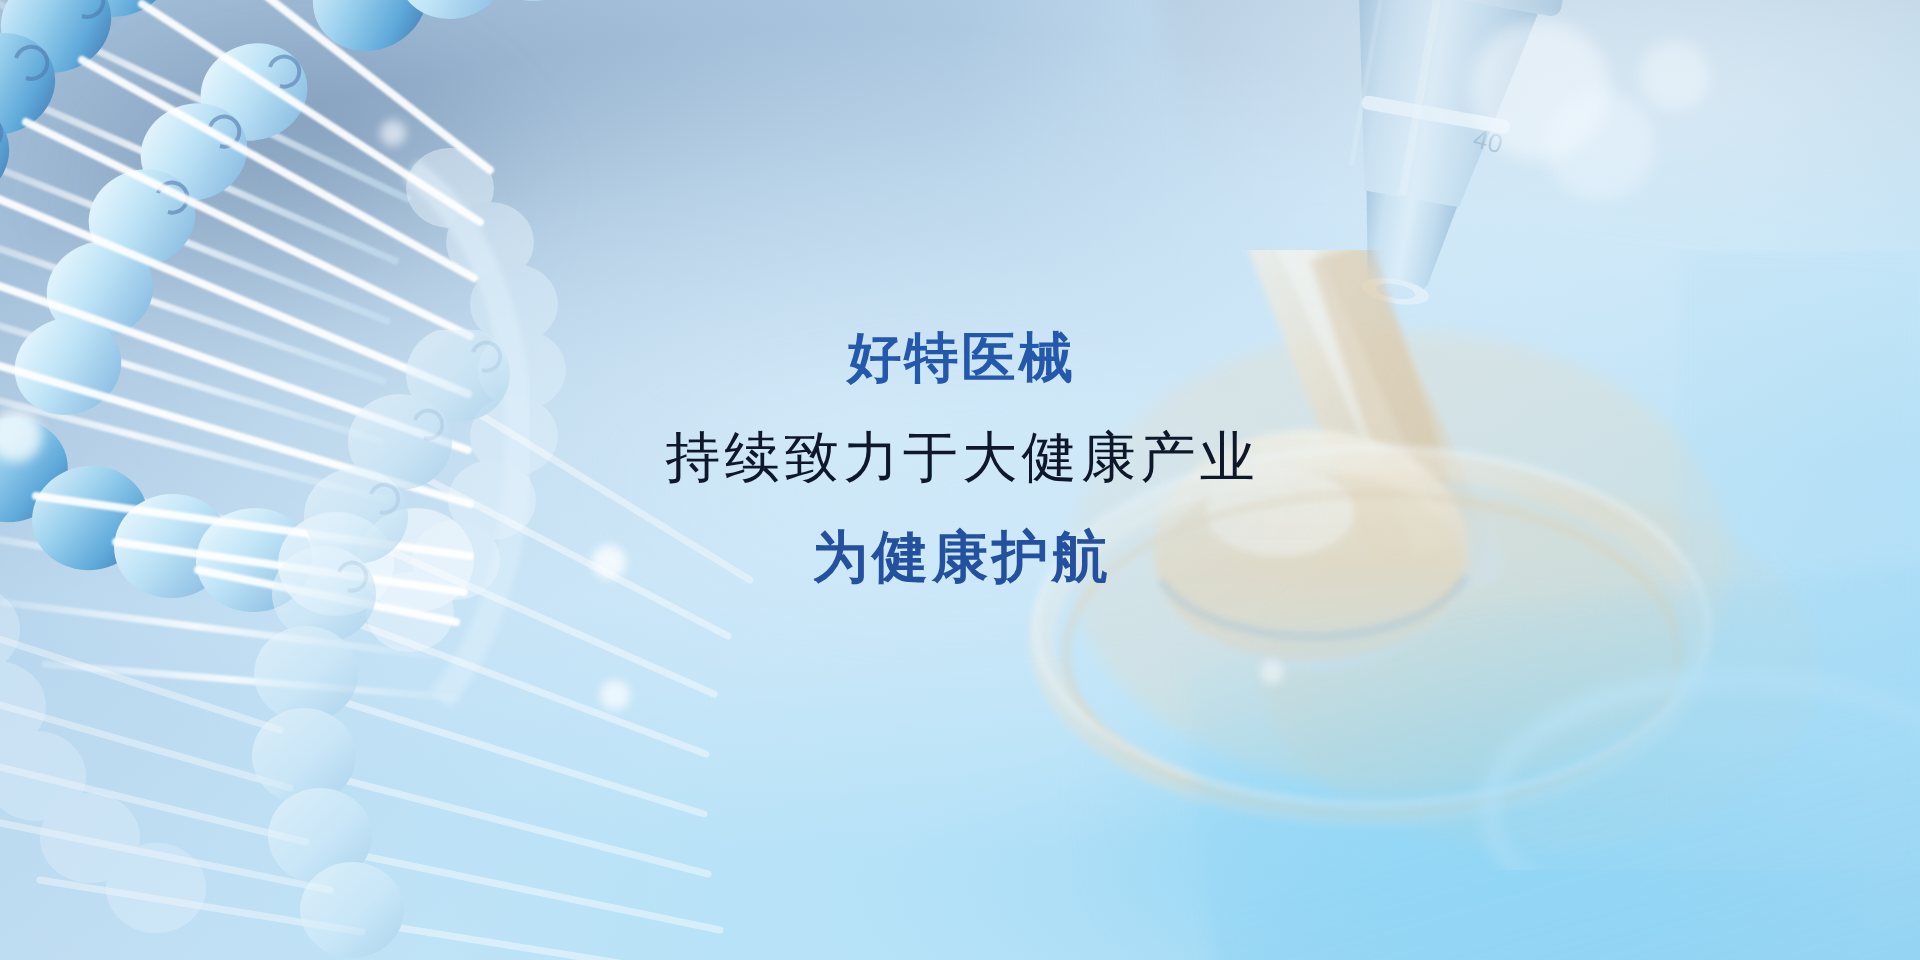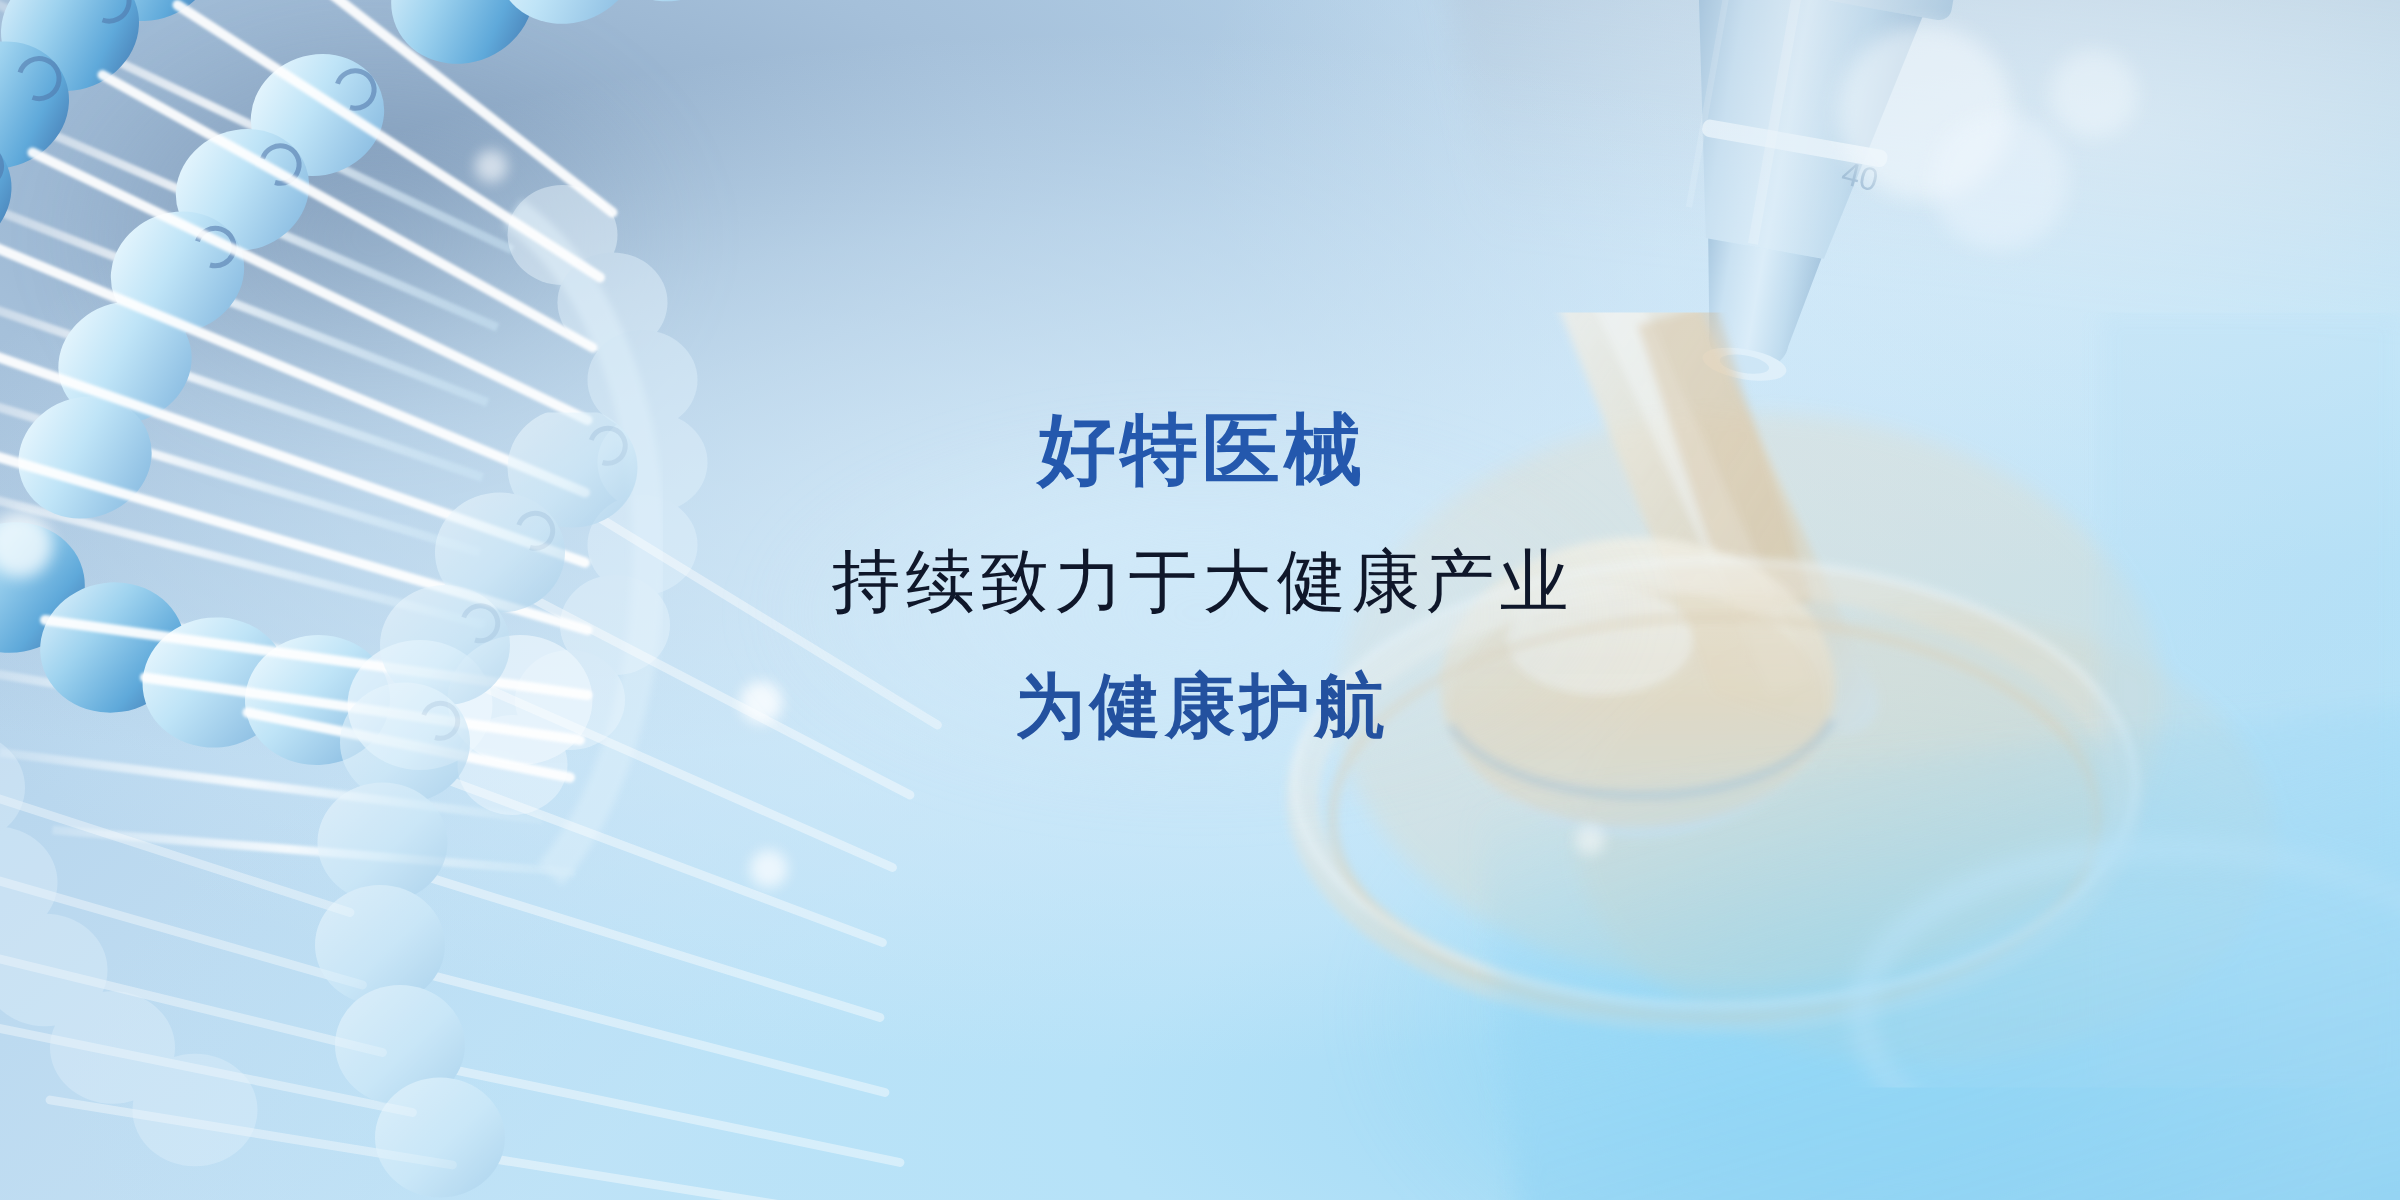--- a/index.html
+++ b/index.html
@@ -79,21 +79,21 @@
     filter:blur(10px);
   }
 
   
   .copy{
     position:absolute;left:0;top:330px;width:1920px;
     text-align:center;
     line-height:1;
   }
   .copy .title{
-    font-size:62px;
+    font-size:54px;
     font-weight:700;
     letter-spacing:.06em;
     color:#2458ad;
     margin:0 0 46px 0;
     text-indent:.06em;
   }
   .copy .subtitle{
     font-size:55px;
     font-weight:400;
     letter-spacing:.08em;

